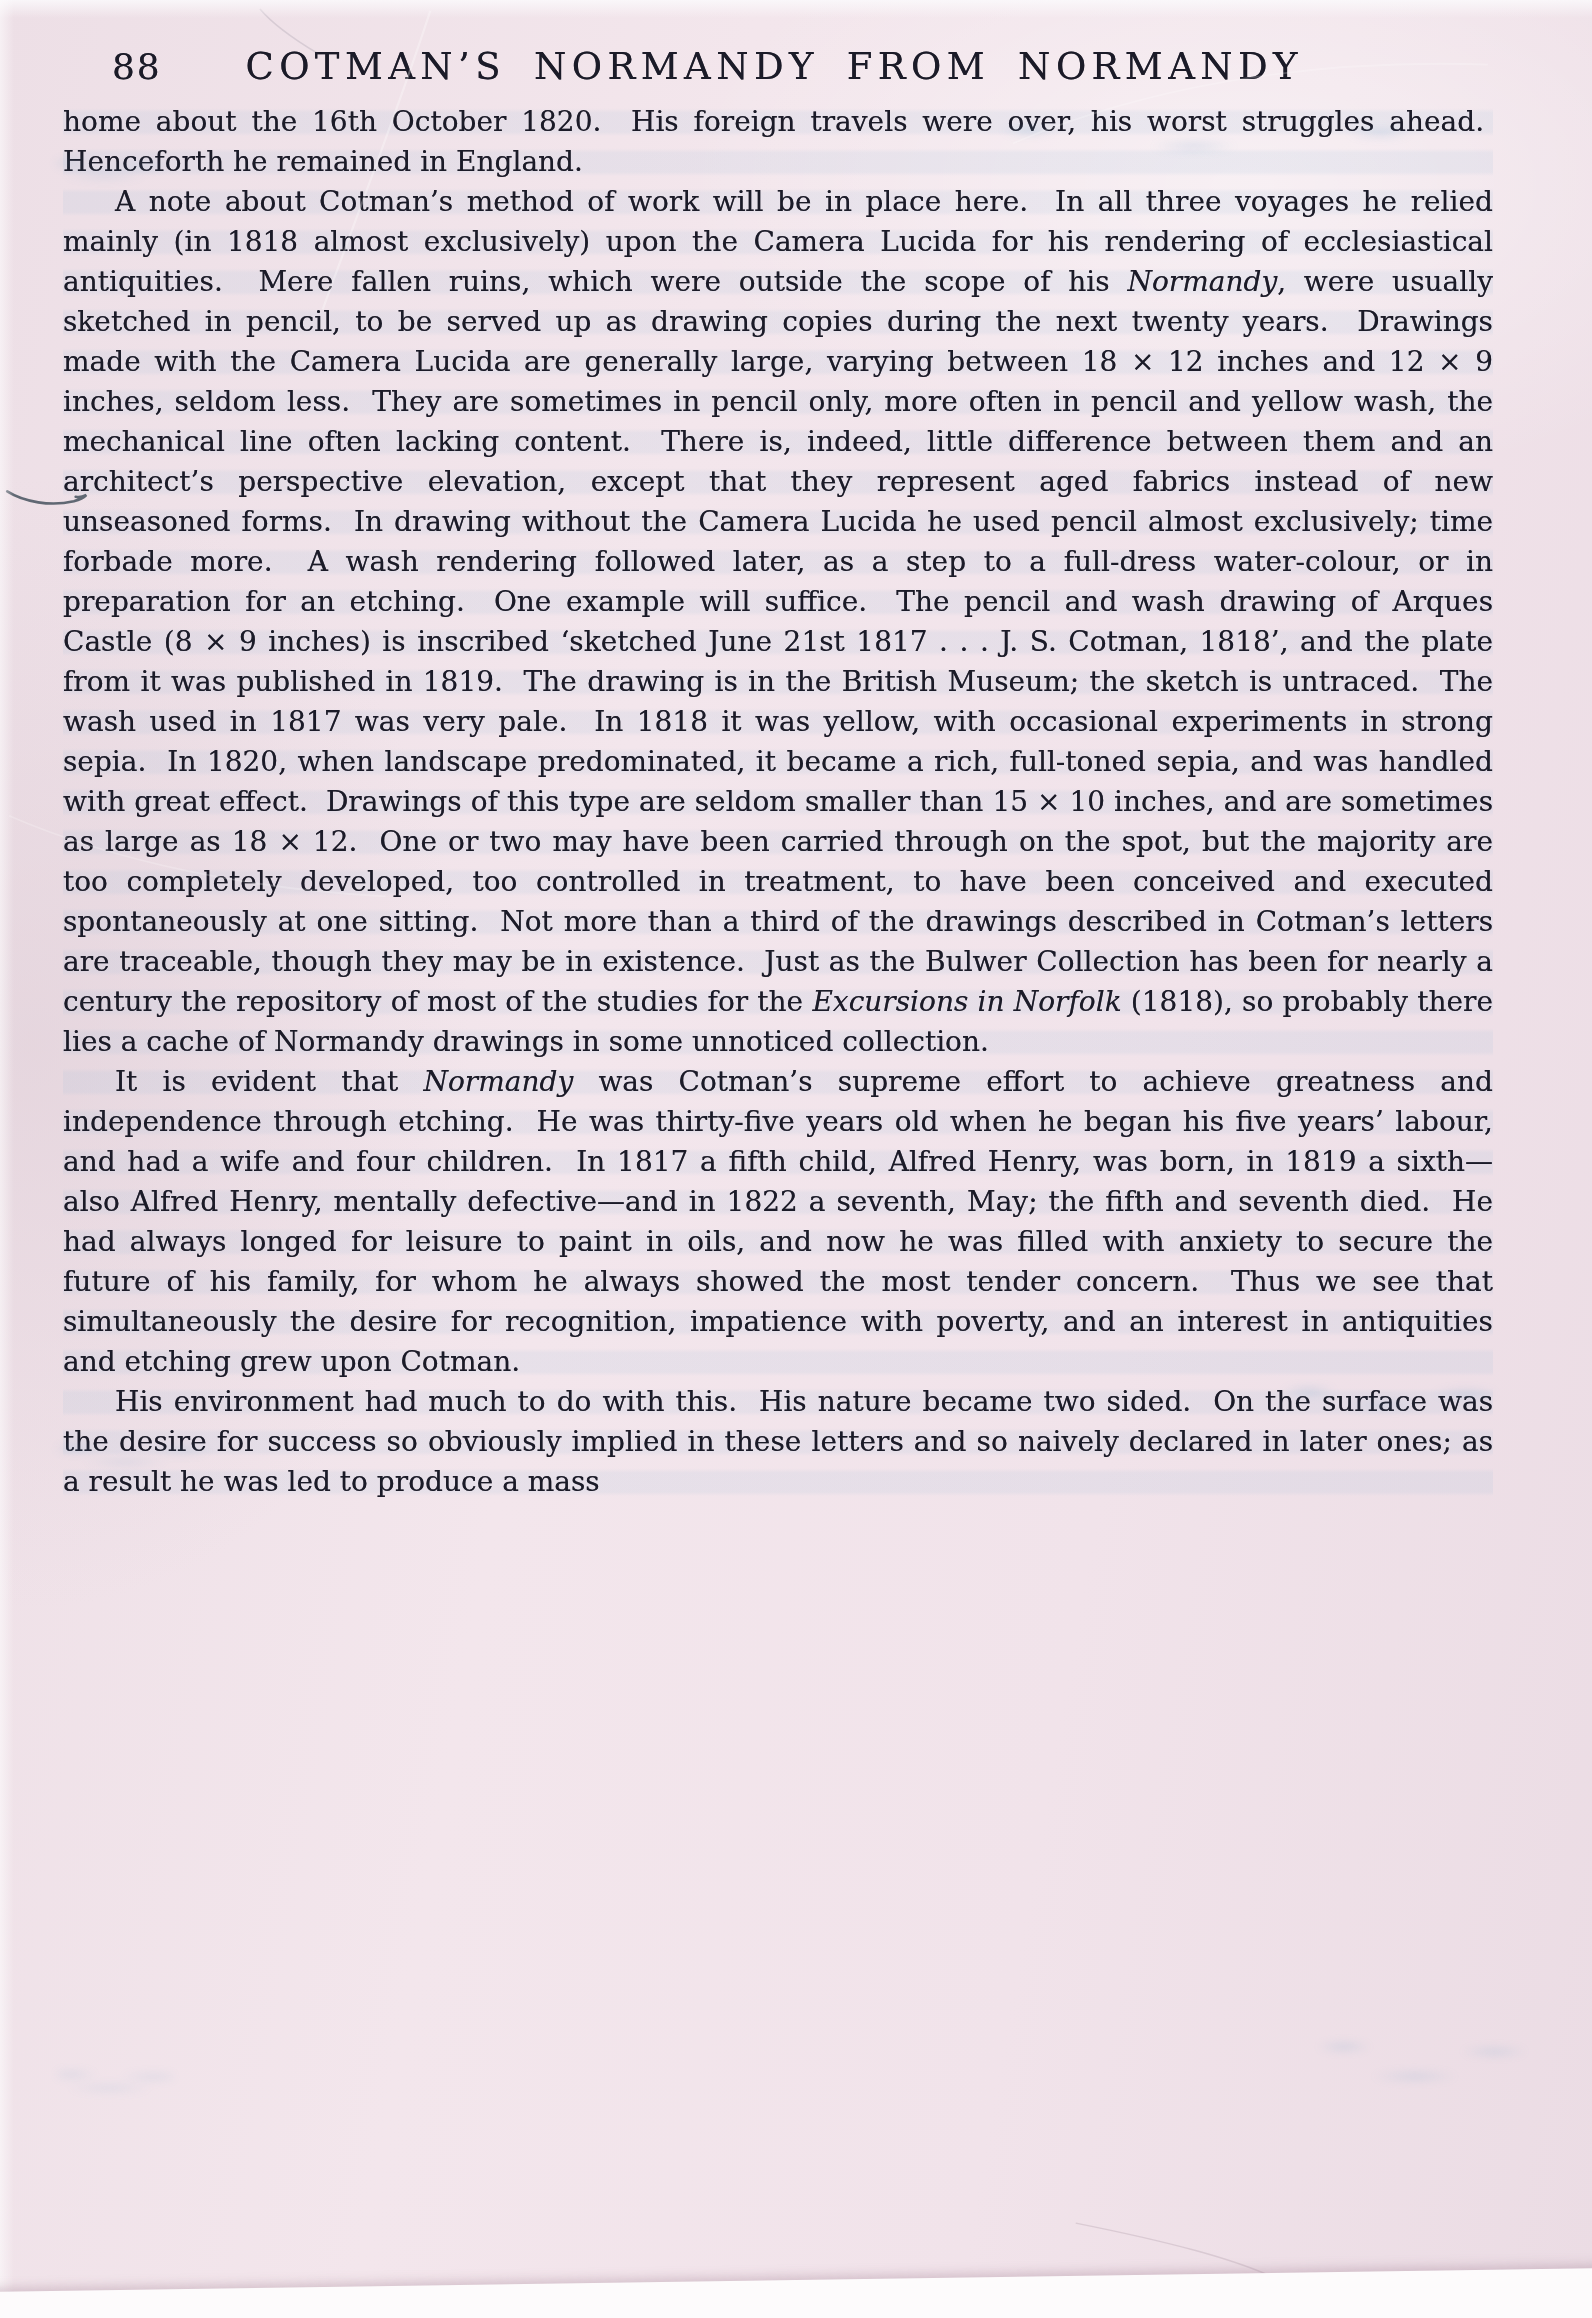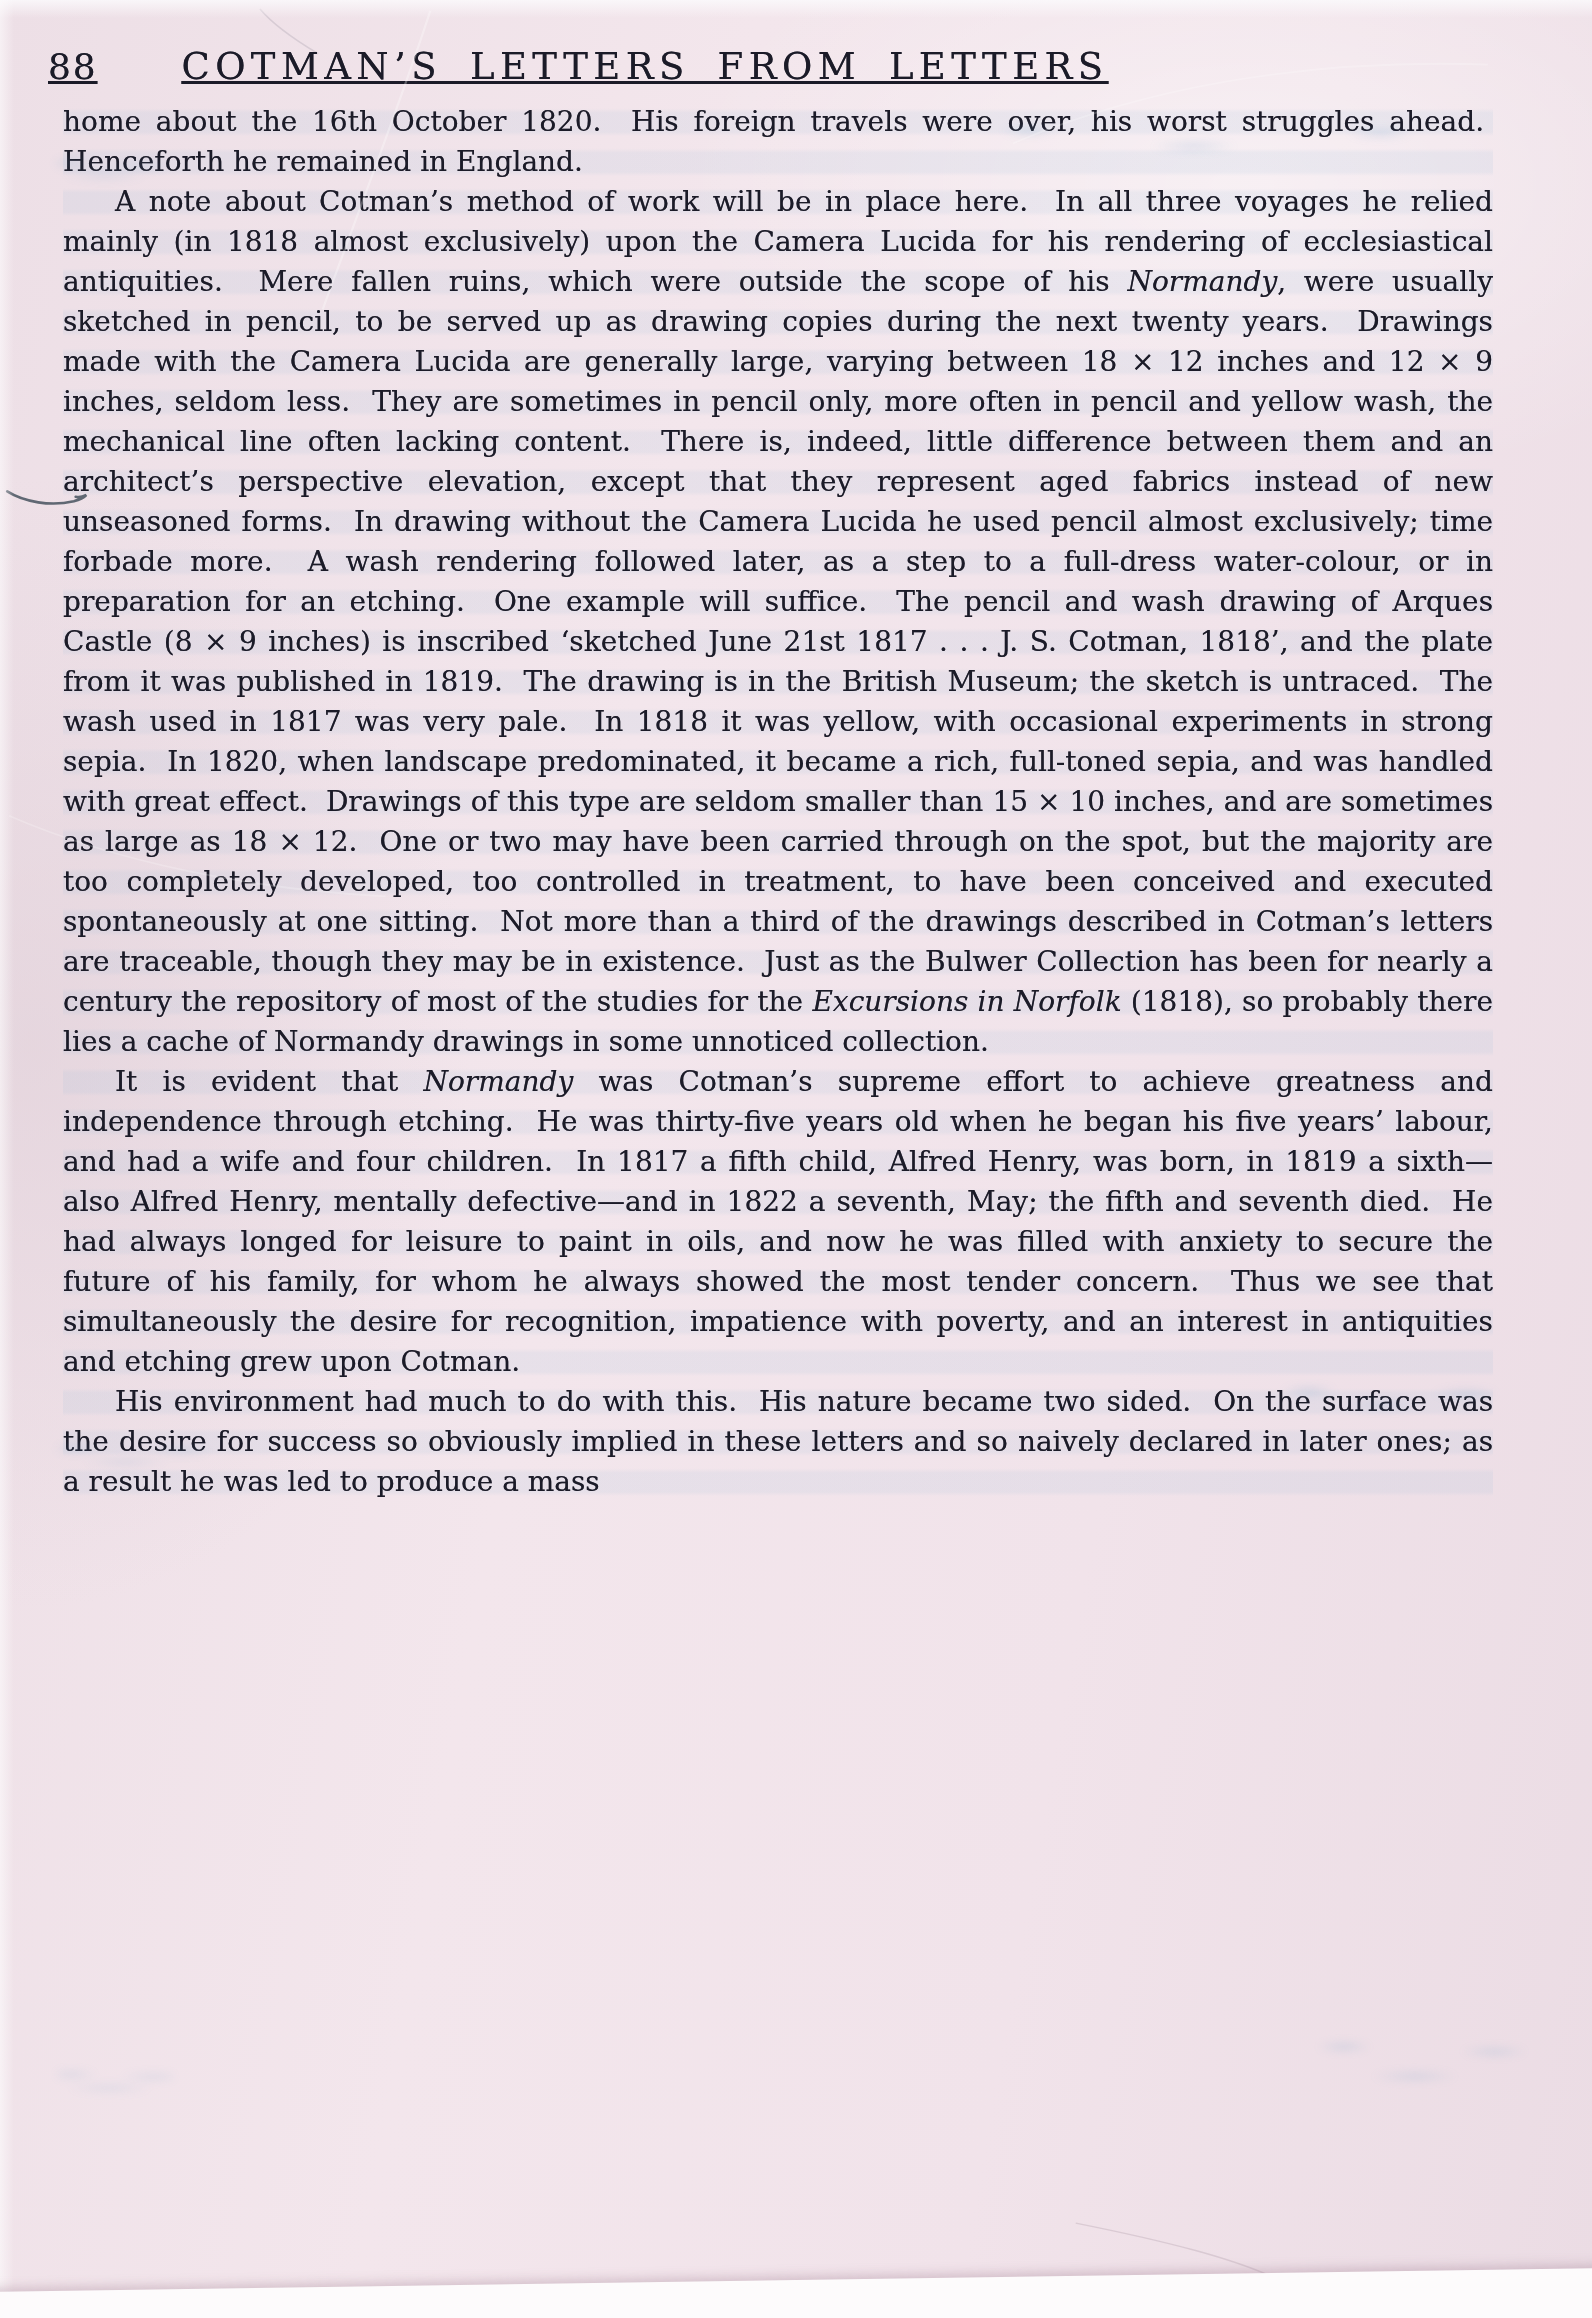--- a/index.html
+++ b/index.html
@@ -22,23 +22,22 @@
     background:
       radial-gradient(ellipse 807px 448px at 78% 8%, rgba(255,255,255,0.45), rgba(255,255,255,0) 70%),
       radial-gradient(ellipse 627px 807px at 2% 45%, rgba(222,205,214,0.55), rgba(222,205,214,0) 70%),
       linear-gradient(100deg, #eddfe6 0%, #f3e6ec 38%, #f1e3ea 68%, #ebdce4 100%);
   }
 
   
   .header {
     display: flex;
     align-items: baseline;
-    padding: 45px 105px 0 48px;
+    padding: 45px 105px 0 112px;
     text-shadow: 0 0 0.4px rgba(27,27,40,0.75);
-    text-decoration: underline;
   }
   .page-number {
     font-size: 36px;
     letter-spacing: 1.8px;
   }
   .running-title {
     margin-left: 84px;
     font-size: 37px;
     letter-spacing: 5.4px;
     word-spacing: 10.8px;
@@ -119,21 +118,21 @@
     pointer-events: none;
   }
 </style>
 </head>
 <body>
 
 <div class="scan">
 
   <div class="header">
     <span class="page-number">88</span>
-    <span class="running-title">COTMAN’S LETTERS FROM LETTERS</span>
+    <span class="running-title">COTMAN’S NORMANDY FROM NORMANDY</span>
   </div>
 
   <div class="text-col">
       <p class="para"><span>home about the 16th October 1820.&nbsp; His foreign travels were over, his worst struggles ahead.&nbsp; Henceforth he remained in England.</span></p>
       <p class="para indent"><span>A note about Cotman’s method of work will be in place here.&nbsp; In all three voyages he relied mainly (in 1818 almost exclusively) upon the Camera Lucida for his rendering of ecclesiastical antiquities.&nbsp; Mere fallen ruins, which were outside the scope of his </span><em>Normandy</em><span>, were usually sketched in pencil, to be served up as drawing copies during the next twenty years.&nbsp; Drawings made with the Camera Lucida are generally large, varying between 18 × 12 inches and 12 × 9 inches, seldom less.&nbsp; They are sometimes in pencil only, more often in pencil and yellow wash, the mechanical line often lacking content.&nbsp; There is, indeed, little difference between them and an architect’s perspective elevation, except that they represent aged fabrics instead of new unseasoned forms.&nbsp; In drawing without the Camera Lucida he used pencil almost exclusively; time forbade more.&nbsp; A wash rendering followed later, as a step to a full-dress water-colour, or in preparation for an etching.&nbsp; One example will suffice.&nbsp; The pencil and wash drawing of Arques Castle (8 × 9 inches) is inscribed ‘sketched June 21st 1817 . . . J. S. Cotman, 1818’, and the plate from it was published in 1819.&nbsp; The drawing is in the British Museum; the sketch is untraced.&nbsp; The wash used in 1817 was very pale.&nbsp; In 1818 it was yellow, with occasional experiments in strong sepia.&nbsp; In 1820, when landscape predominated, it became a rich, full-toned sepia, and was handled with great effect.&nbsp; Drawings of this type are seldom smaller than 15 × 10 inches, and are sometimes as large as 18 × 12.&nbsp; One or two may have been carried through on the spot, but the majority are too completely developed, too controlled in treatment, to have been conceived and executed spontaneously at one sitting.&nbsp; Not more than a third of the drawings described in Cotman’s letters are traceable, though they may be in existence.&nbsp; Just as the Bulwer Collection has been for nearly a century the repository of most of the studies for the </span><em>Excursions in Norfolk</em><span> (1818), so probably there lies a cache of Normandy drawings in some unnoticed collection.</span></p>
       <p class="para indent"><span>It is evident that </span><em>Normandy</em><span> was Cotman’s supreme effort to achieve greatness and independence through etching.&nbsp; He was thirty-five years old when he began his five years’ labour, and had a wife and four children.&nbsp; In 1817 a fifth child, Alfred Henry, was born, in 1819 a sixth—also Alfred Henry, mentally defective—and in 1822 a seventh, May; the fifth and seventh died.&nbsp; He had always longed for leisure to paint in oils, and now he was filled with anxiety to secure the future of his family, for whom he always showed the most tender concern.&nbsp; Thus we see that simultaneously the desire for recognition, impatience with poverty, and an interest in antiquities and etching grew upon Cotman.</span></p>
       <p class="para indent"><span>His environment had much to do with this.&nbsp; His nature became two sided.&nbsp; On the surface was the desire for success so obviously implied in these letters and so naively declared in later ones; as a result he was led to produce a mass</span></p>
     </div>
 
   <svg class="margin-mark" viewBox="0 0 100 36" fill="none" xmlns="http://www.w3.org/2000/svg">

